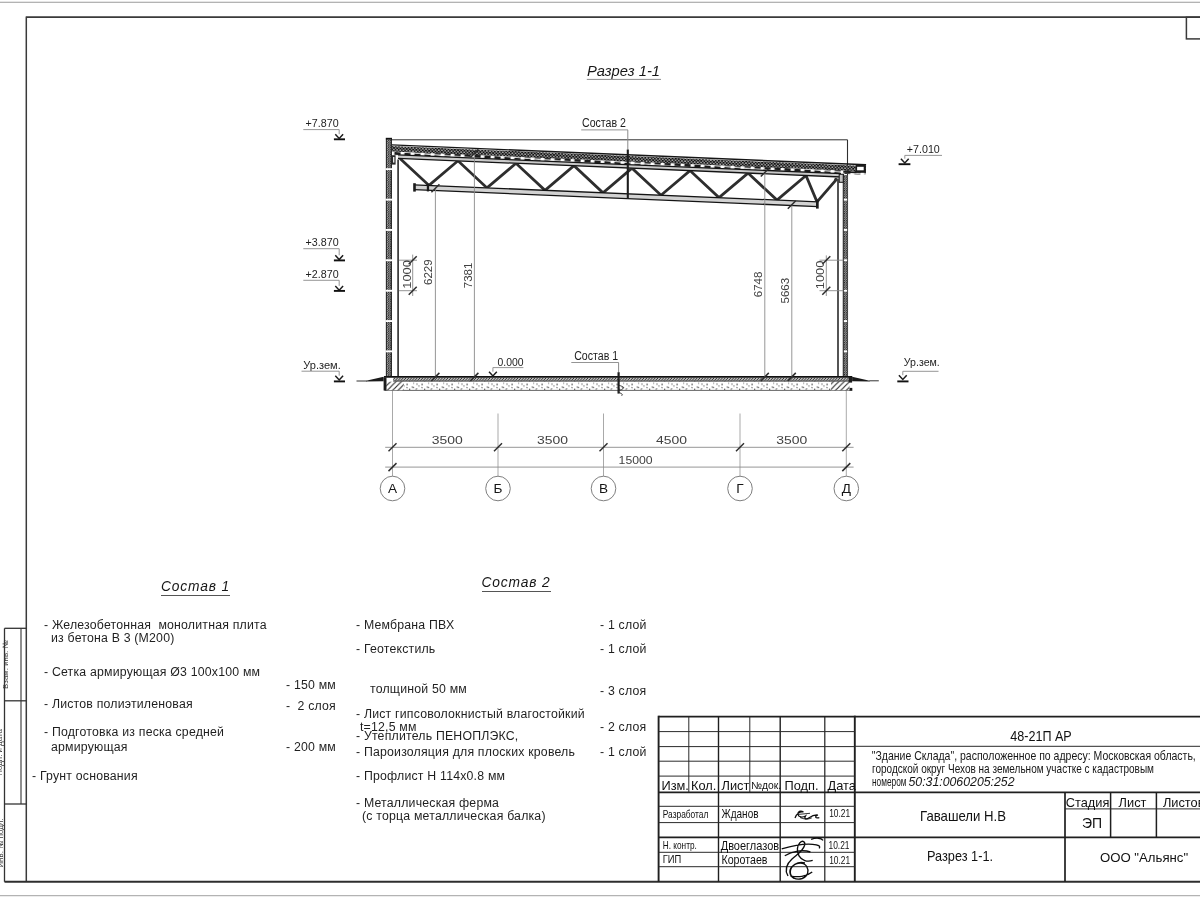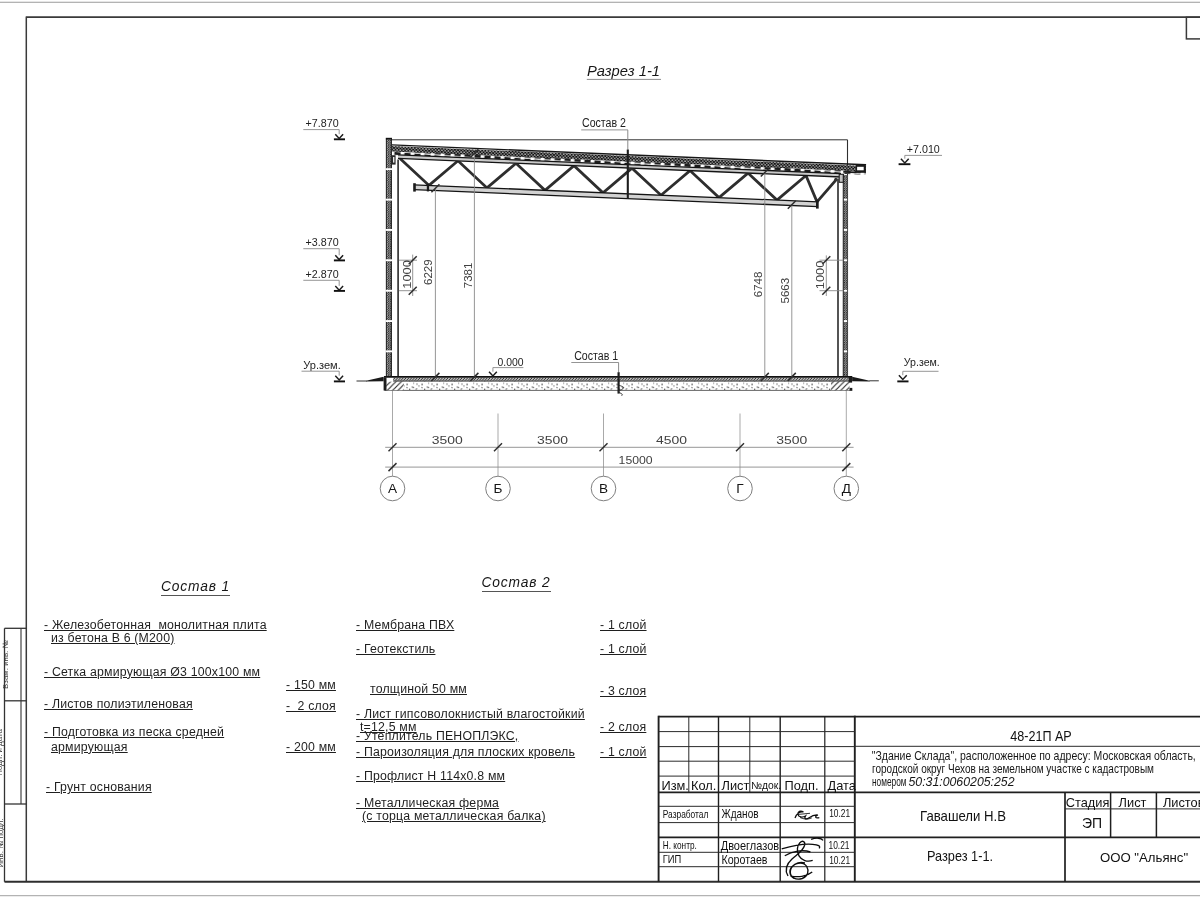--- a/index.html
+++ b/index.html
@@ -1,19 +1,19 @@
 <!DOCTYPE html>
 <html><head>
 <meta charset="utf-8">
 <style>
 html,body{margin:0;padding:0;background:#fff;width:1200px;height:900px;overflow:hidden;}
 body{font-family:"Liberation Sans",sans-serif;position:relative;}
 .abs{position:absolute;}
 .it{font-style:italic;}
-.t1{font-size:12.3px;color:#1f1f1f;line-height:13.2px;white-space:nowrap;letter-spacing:0.2px;text-decoration:underline;}
+.t1{font-size:12.3px;color:#1f1f1f;line-height:13.2px;white-space:nowrap;letter-spacing:0.2px;}
 </style>
 </head>
 <body>
 <svg class="abs" style="left:0;top:0" width="1200" height="900" viewBox="0 0 1200 900">
 <defs>
 <pattern id="wallH" width="2.3" height="2.3" patternUnits="userSpaceOnUse">
  <rect width="2.3" height="2.3" fill="#fafafa"></rect>
  <path d="M0,2.3 L2.3,0 M-0.58,0.58 L0.58,-0.58 M1.72,2.88 L2.88,1.72" stroke="#222" stroke-width="0.95"></path>
  <path d="M0,0 L2.3,2.3" stroke="#4a4a4a" stroke-width="0.55"></path>
 </pattern>
@@ -262,29 +262,29 @@
 <line x1="333.9" y1="381.4" x2="345" y2="381.4"></line>
 <line x1="898.6" y1="164.2" x2="910.4" y2="164.2"></line>
 <line x1="897.3" y1="381.4" x2="908.5" y2="381.4"></line>
 </g>
 </svg>
 
 <div class="abs it" style="left:161px;top:579px;font-size:13.8px;color:#161616;border-bottom:1px solid #555;padding-bottom:1px;letter-spacing:0.85px;">Состав 1</div>
 <div class="abs it" style="left:481.5px;top:574.8px;font-size:13.8px;color:#161616;border-bottom:1px solid #555;padding-bottom:1px;letter-spacing:0.85px;">Состав 2</div>
 
 <div class="abs t1" style="left:44px;top:618.5px;">- Железобетонная&nbsp; монолитная плита</div>
-<div class="abs t1" style="left:51px;top:631.6px;">из бетона В 6 (М200)</div>
+<div class="abs t1" style="left:51px;top:631.6px;">из бетона В 3 (М200)</div>
 <div class="abs t1" style="left:286px;top:634px;margin-top:45px;">- 150 мм</div>
 <div class="abs t1" style="left:44px;top:665.7px;text-align:center;">- Сетка армирующая Ø3 100х100 мм</div>
 <div class="abs t1" style="left:44px;top:698px;">- Листов полиэтиленовая</div>
 <div class="abs t1" style="left:286px;top:700px;">-&nbsp; 2 слоя</div>
 <div class="abs t1" style="left:44px;top:726.4px;">- Подготовка из песка средней</div>
 <div class="abs t1" style="left:51px;top:740.6px;">армирующая</div>
 <div class="abs t1" style="left:286px;top:740.6px;">- 200 мм</div>
-<div class="abs t1" style="left:46px;top:770px;margin-top:11px;">- Грунт основания</div>
+<div class="abs t1" style="left:32px;top:770px;">- Грунт основания</div>
 
 <div class="abs t1" style="left:356px;top:618.5px;">- Мембрана ПВХ</div>
 <div class="abs t1" style="left:600px;top:618.5px;">- 1 слой</div>
 <div class="abs t1" style="left:356px;top:643px;">- Геотекстиль</div>
 <div class="abs t1" style="left:600px;top:643px;">- 1 слой</div>
 <div class="abs t1" style="left:356px;top:706px;margin-top:24px;">- Утеплитель ПЕНОПЛЭКС,</div>
 <div class="abs t1" style="left:370px;top:682.7px;">толщиной 50 мм</div>
 <div class="abs t1" style="left:600px;top:685px;">- 3 слоя</div>
 <div class="abs t1" style="left:356px;top:707.6px;">- Лист гипсоволокнистый влагостойкий</div>
 <div class="abs t1" style="left:360px;top:720.7px;">t=12,5 мм</div>

